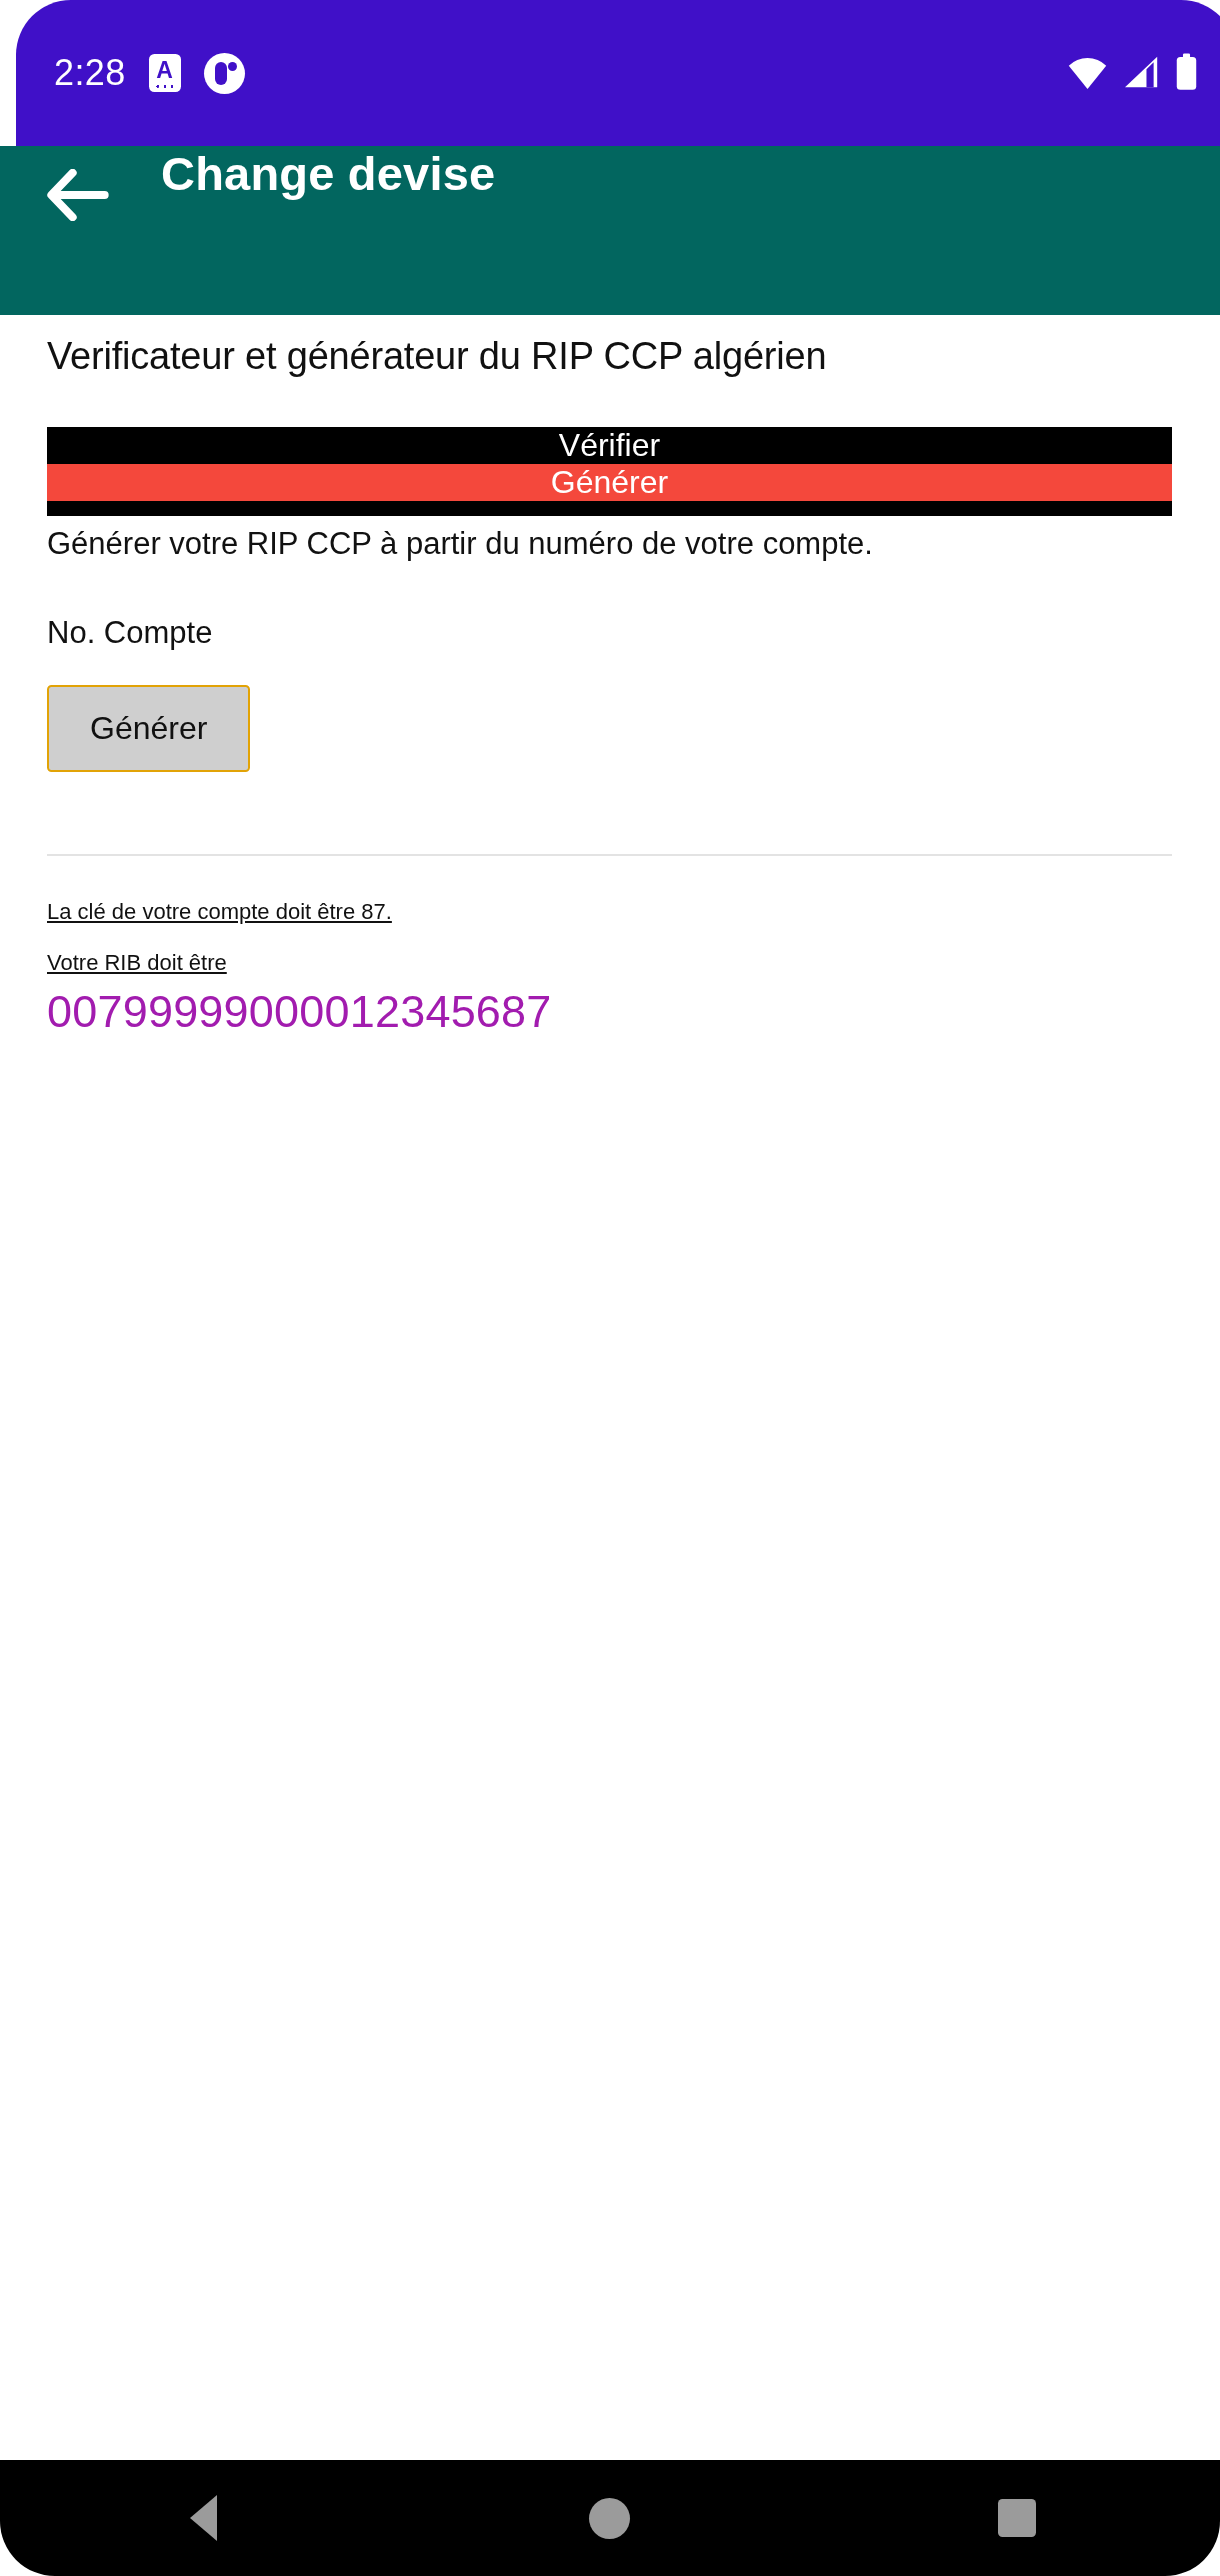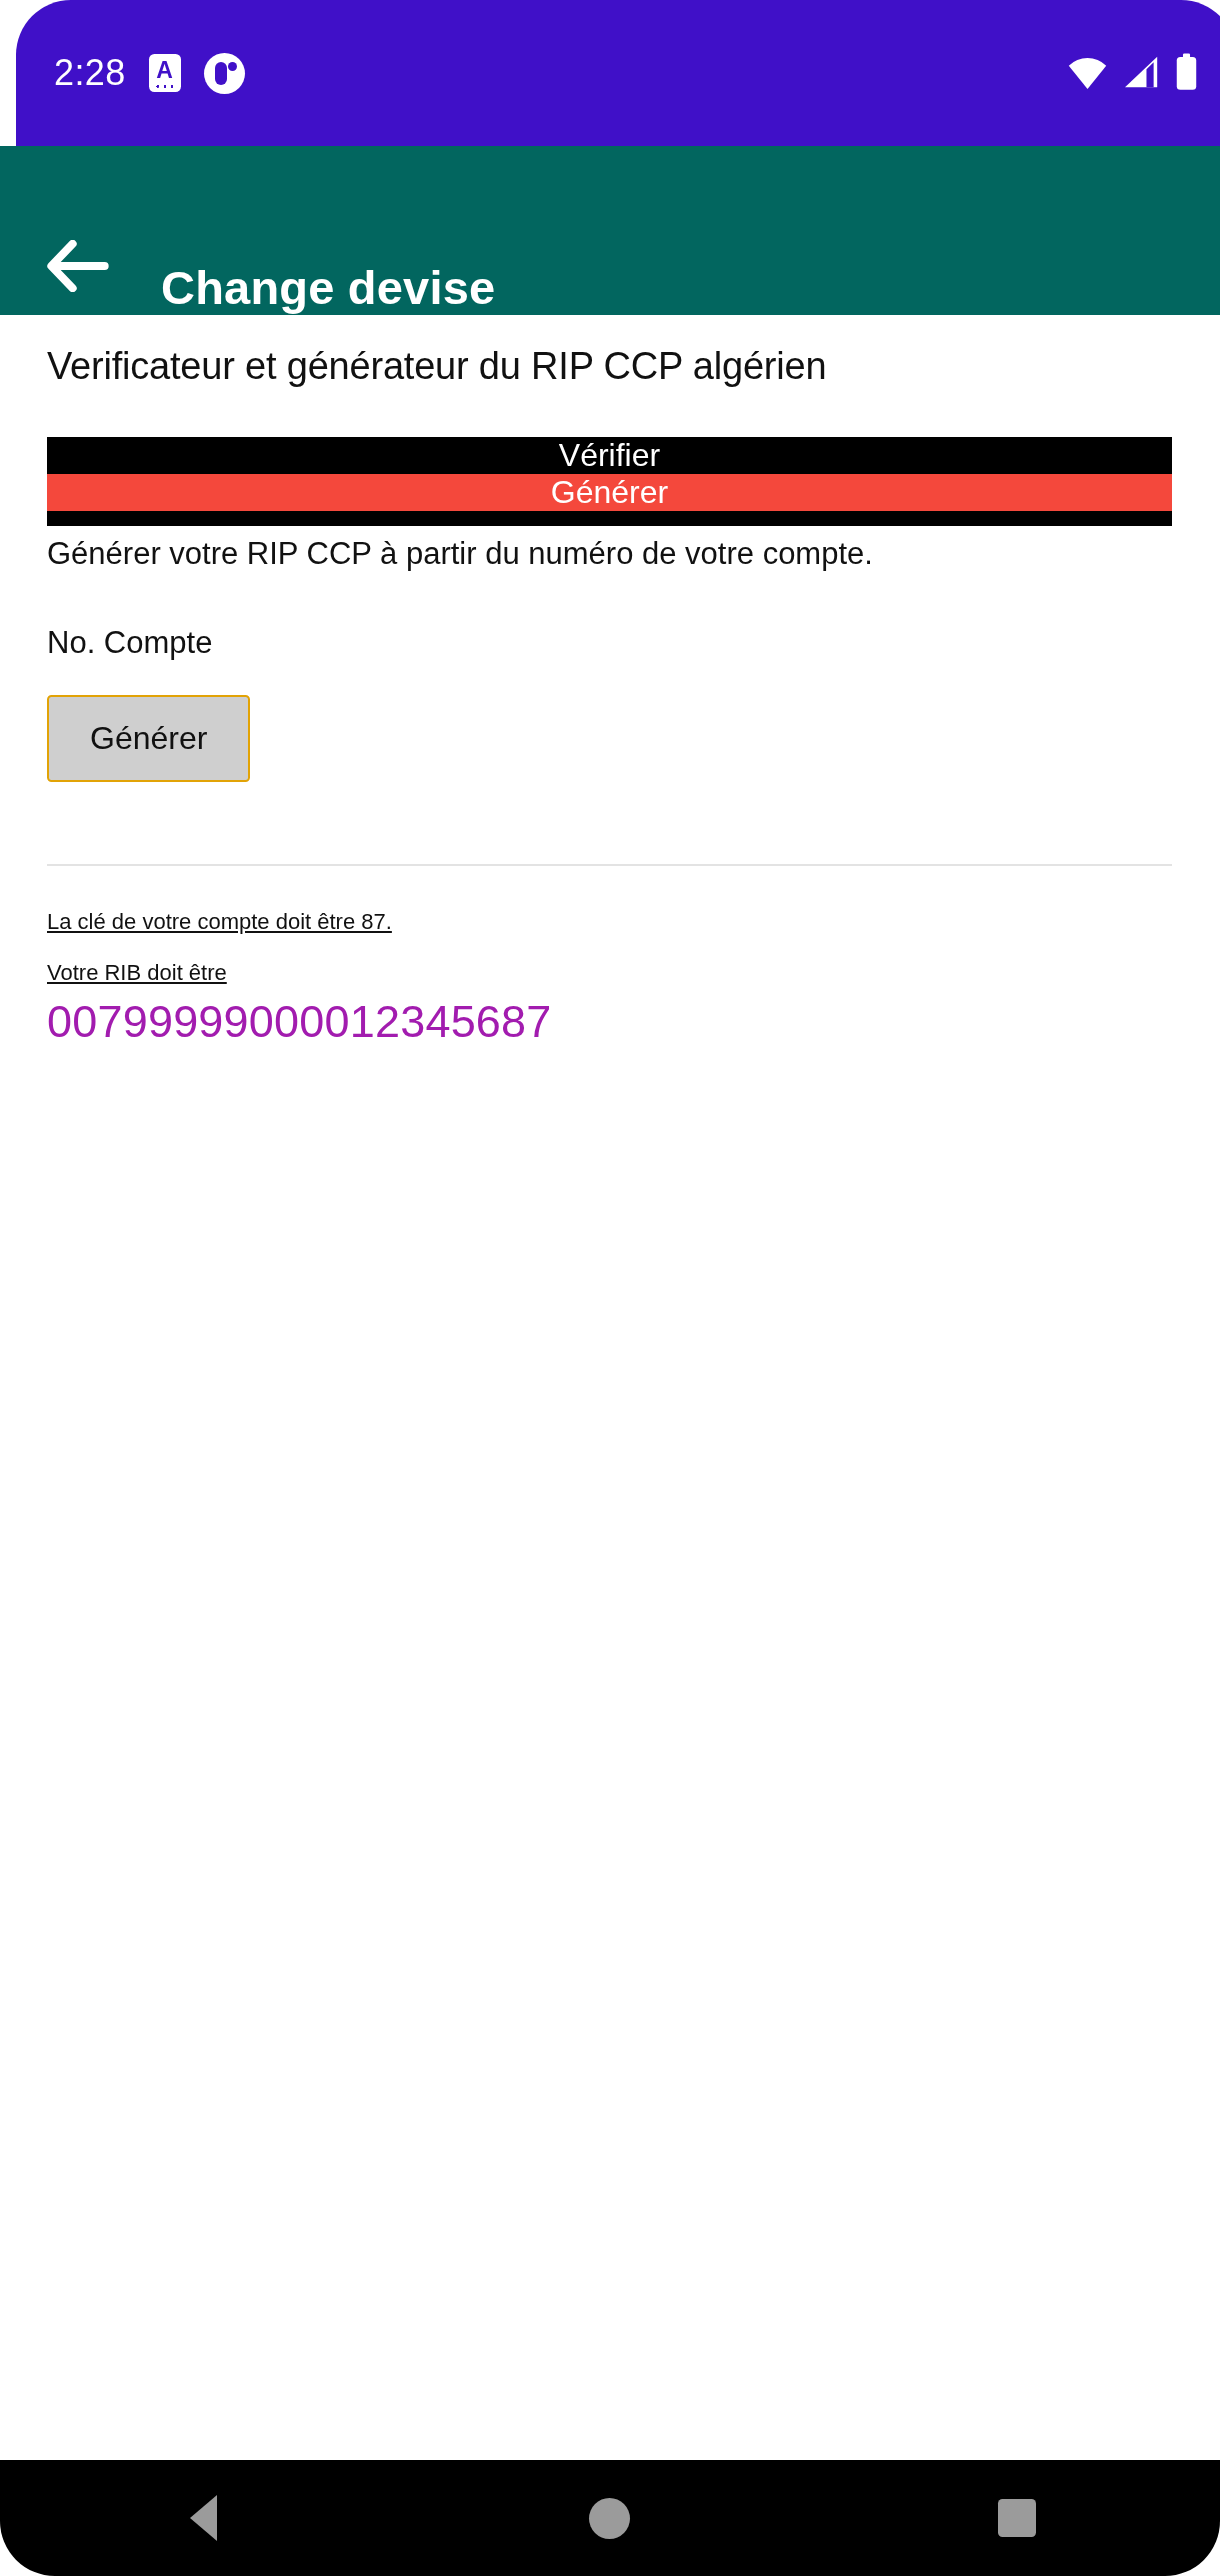--- a/index.html
+++ b/index.html
@@ -64,41 +64,41 @@
   }
   .status-right {
     margin-left:auto; display:flex; align-items:center; gap:14.3px;
   }
 
   
   .app-bar {
     position:absolute; top:146px; left:0;
     width:1220px; height:169px;
     background:#02665f;
-    display:flex; align-items:flex-end;
+    display:flex; align-items:flex-start;
   }
   .back-btn {
     width:98px; height:98px; margin-left:29px;
     display:flex; align-items:center; justify-content:center;
     cursor:pointer;
   }
   .app-title {
     color:#ffffff; font-size:47px; font-weight:700;
     margin-left:34px; letter-spacing:0.2px;
   }
 
   
   .content {
     position:absolute; top:315px; left:0;
     width:1220px; height:2145px;
     background:#ffffff;
     padding:0 47px;
   }
   .page-heading {
-    margin-top:29px;
+    margin-top:19px;
     font-size:38px; color:#111111; font-weight:400;
     line-height:1.2; letter-spacing:-0.2px;
   }
 
   
   .tab-bar {
     margin-top:47px;
     display:flex;
     background:#000000;
     height:89px;

